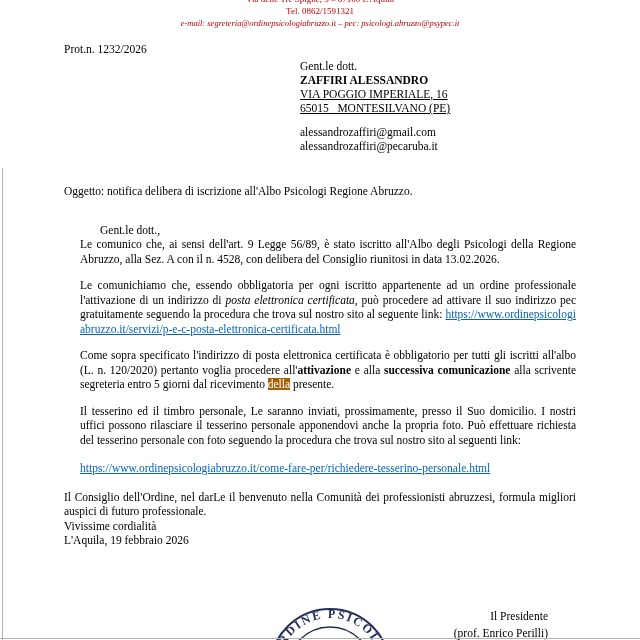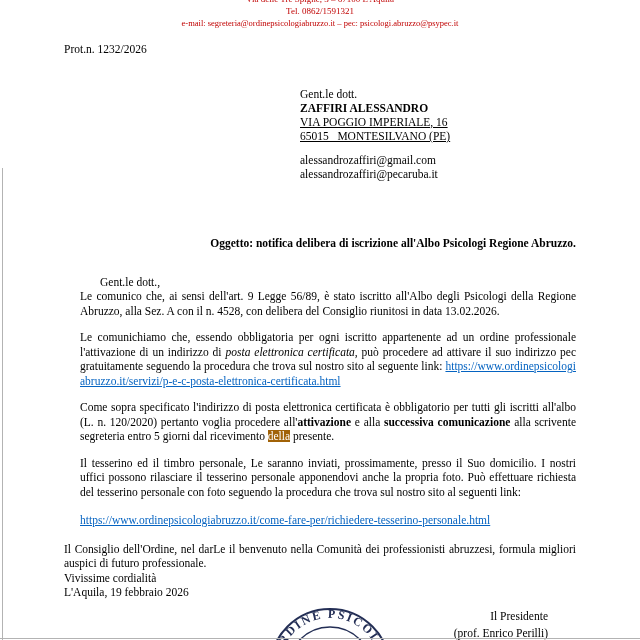--- a/index.html
+++ b/index.html
@@ -12,31 +12,31 @@
     color:#000;
     overflow:hidden;
   }
   .content { padding:0 64px; }
 
   
   .letterhead { text-align:center; color:#c00000; line-height:1.3; }
   .lh-clip { height:6px; overflow:hidden; }
   .lh-line1 { font-size:9px; margin-top:-6px; }
   .lh-line2 { font-size:9px; }
-  .lh-line3 { font-size:8.5px; }
+  .lh-line3 { font-size:8.5px; font-style:italic; }
 
   .prot { margin-top:14px; }
 
   
-  .recipient { margin-top:32px; margin-left:236px; line-height:1.22; }
+  .recipient { margin-top:4px; margin-left:236px; line-height:1.22; }
   .recipient .name { font-weight:bold; }
   .recipient .ul { text-decoration:underline; }
   .recipient .mailblock { margin-top:10px; }
 
-  .subject { margin-top:56px; font-weight:bold;text-align:right; }
+  .subject { margin-top:32px; font-weight:normal; }
 
   .body-text { text-align:justify; line-height:1.26; }
   .greeting { margin-top:26px; text-indent:36px; }
   .para { margin-top:12px;margin-left:16px; }
   .para-tight { margin-top:0; }
   .it { font-style:italic; }
   .b { font-weight:bold; }
   a.link, .link {
     color:#0563c1; text-decoration:underline;
     overflow-wrap:anywhere; word-break:break-all; cursor:pointer;

